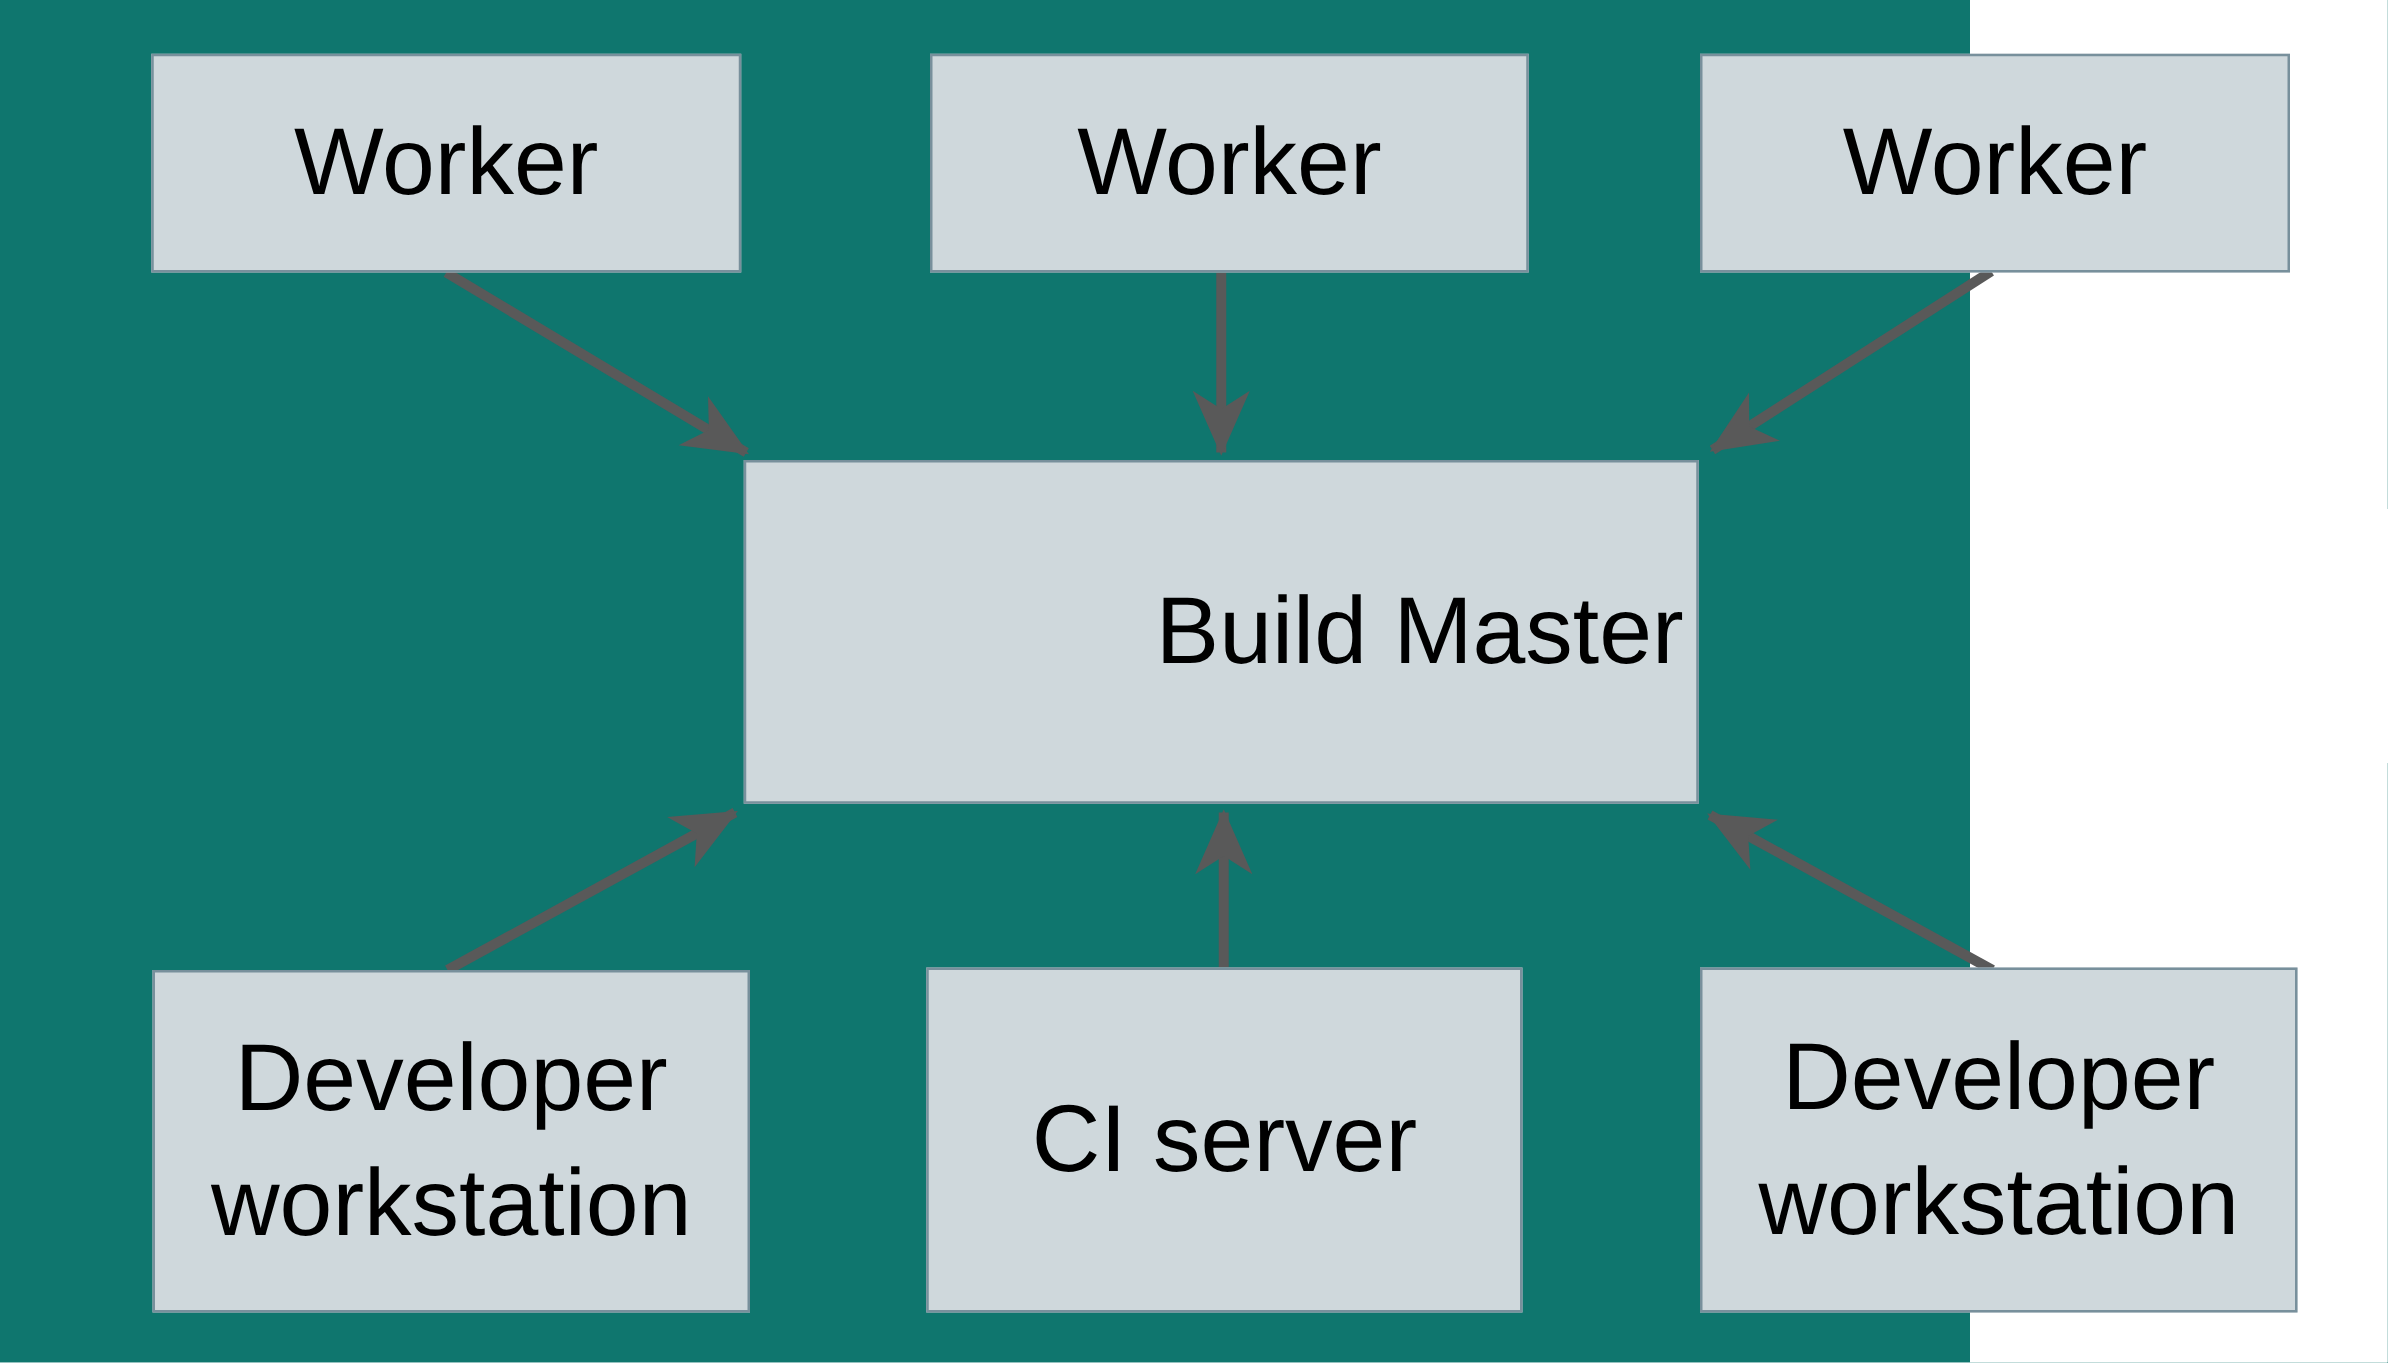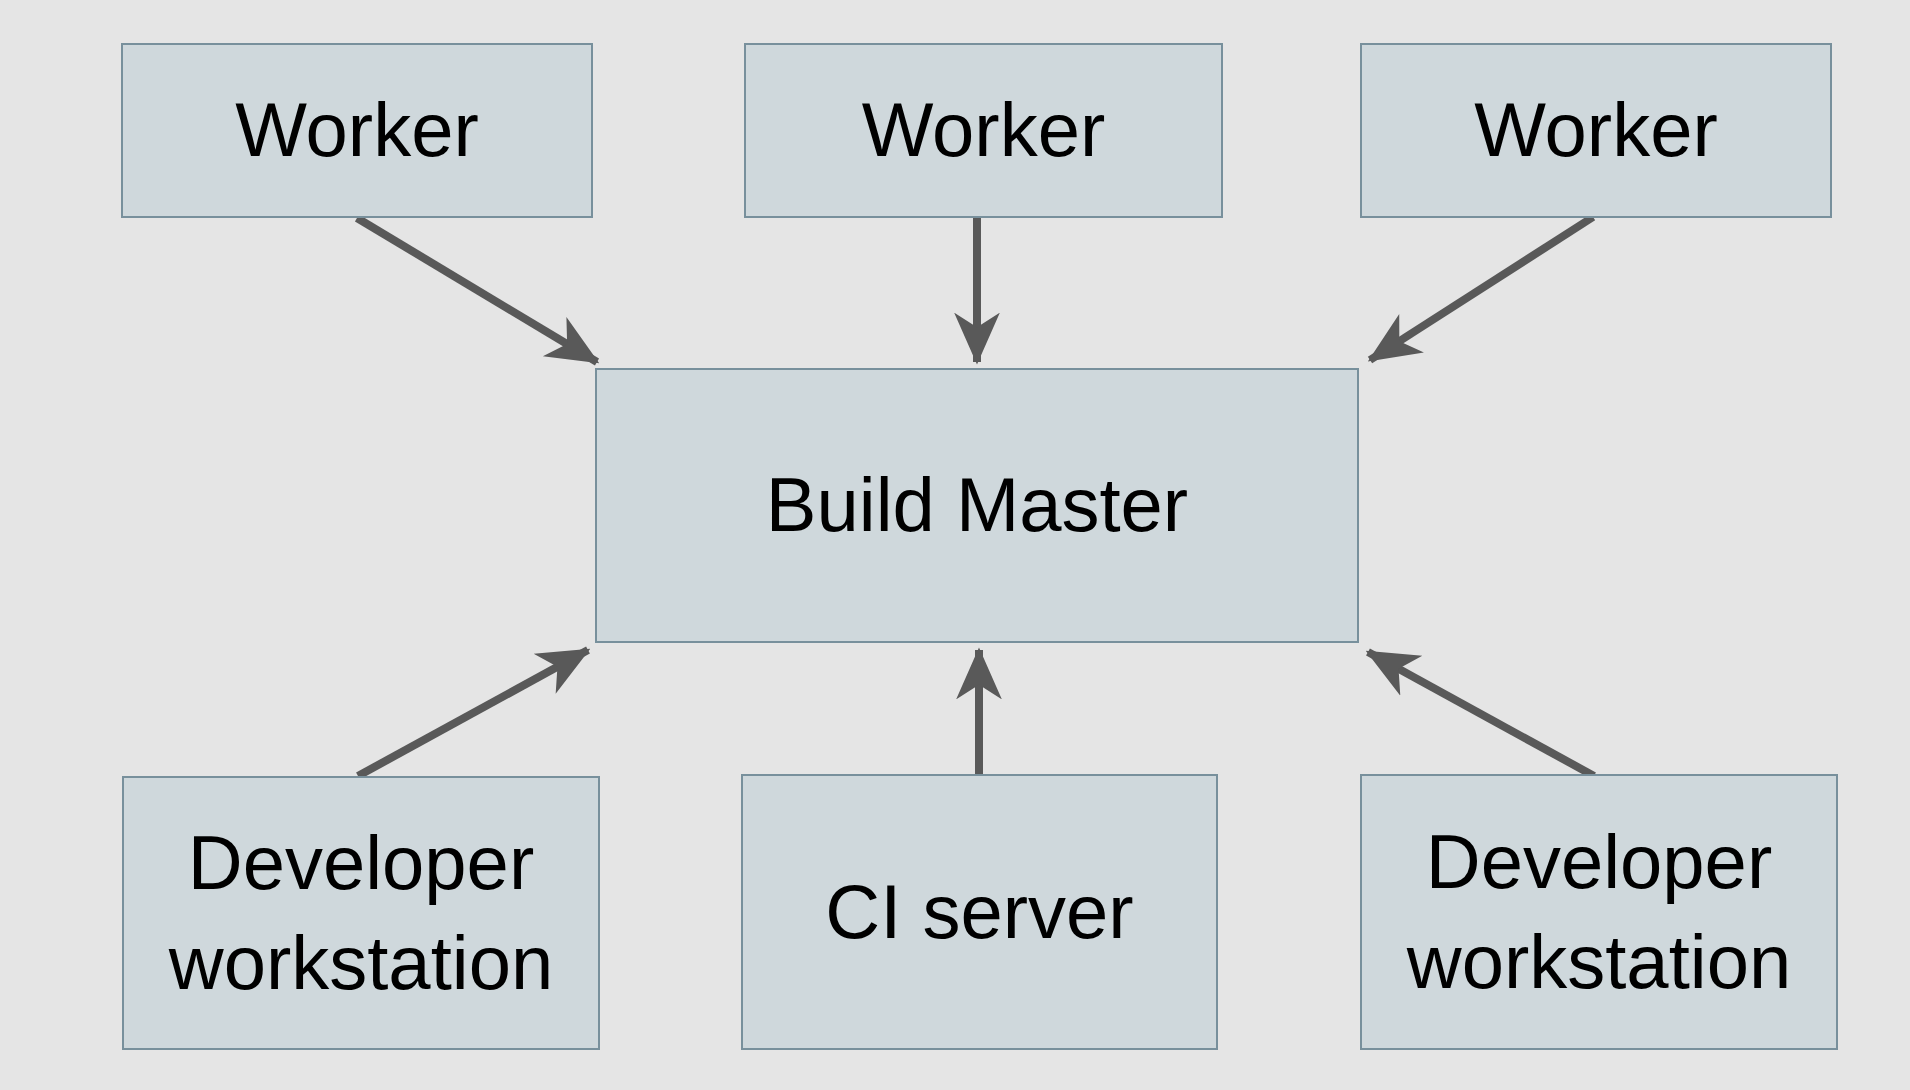--- a/index.html
+++ b/index.html
@@ -6,23 +6,23 @@
     margin: 0;
     padding: 0;
     width: 1910px;
     height: 1090px;
     background: #ffffff;
     overflow: hidden;
     font-family: "Liberation Sans", sans-serif;
   }
   .diagram {
     position: relative;
-    width: 1910px;
+    width: 1576px;
     height: 1090px;
-    background: #e5e5e5;
+    background: #0f766e;
   }
   .arrows-layer {
     position: absolute;
     left: 0; top: 0;
     width: 1910px;
     height: 1090px;
     pointer-events: none;
   }
   .node {
     position: absolute;
@@ -38,21 +38,21 @@
     line-height: 1.32;
     letter-spacing: 0px;
   }
   .node span { display: block; padding: 0 10px; }
 
   
   .n-worker1 { left: 121px; top: 43px;  width: 472px; height: 175px; }
   .n-worker2 { left: 744px; top: 43px;  width: 479px; height: 175px; }
   .n-worker3 { left: 1360px; top: 43px; width: 472px; height: 175px; }
   
-  .n-buildmaster { left: 595px; top: 368px; width: 764px; height: 275px; }
+  .n-buildmaster { left: 595px; top: 368px; width: 764px; height: 275px; justify-content: flex-end; }
   
   .n-dev1 { left: 122px; top: 776px;  width: 478px; height: 274px; }
   .n-ci   { left: 741px; top: 774px;  width: 477px; height: 276px; align-items: center; }
   .n-dev2 { left: 1360px; top: 774px; width: 478px; height: 276px; }
 </style>
 </head>
 <body>
 
 <div class="diagram">
 

